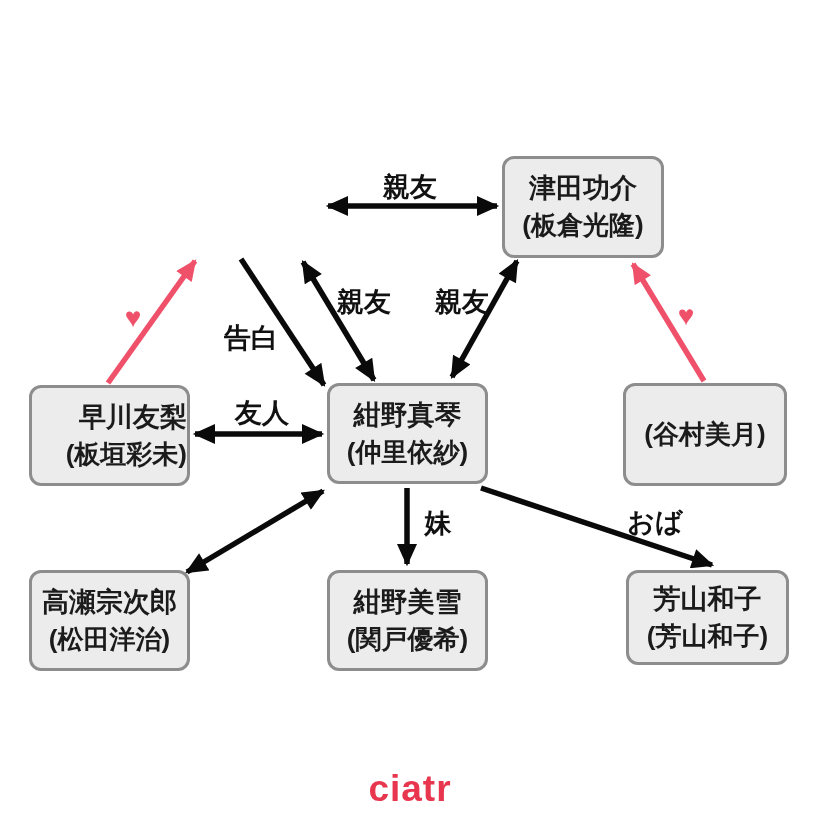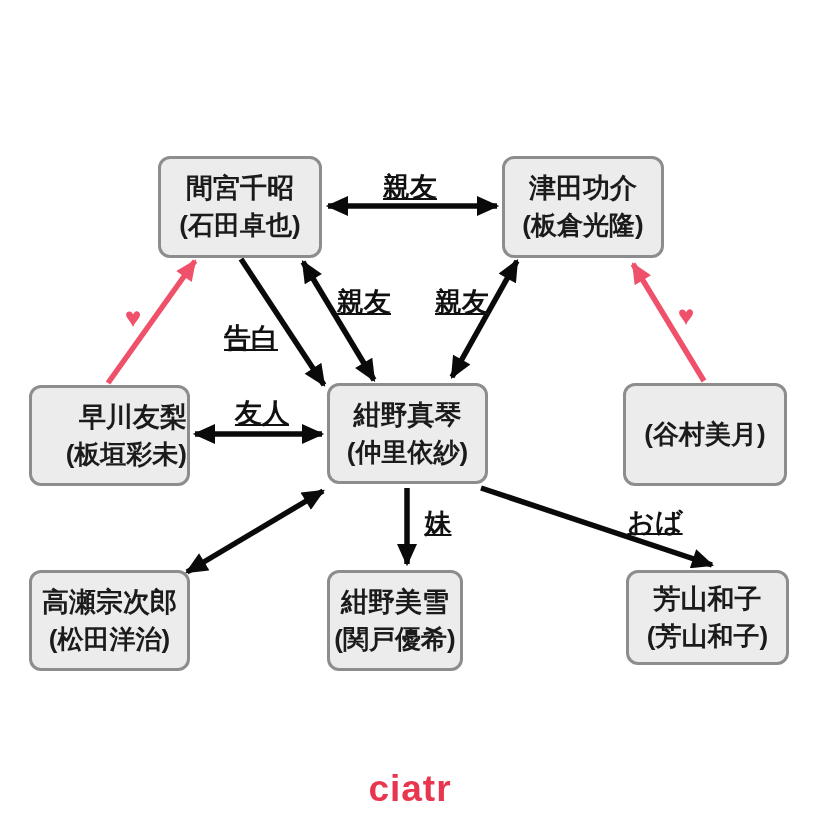--- a/index.html
+++ b/index.html
@@ -39,21 +39,20 @@
   }
   .node .nm { font-size: 27px; line-height: 1.3; white-space: nowrap; }
   .node .ac { font-size: 26px; line-height: 1.3; white-space: nowrap; }
   .elabel {
     position: absolute;
     transform: translate(-50%, -50%);
     font-size: 27px;
     font-weight: bold;
     color: #111111;
     white-space: nowrap;
-    text-decoration: underline;
   }
   .heart {
     position: absolute;
     transform: translate(-50%, -50%);
     font-size: 28px;
     font-weight: bold;
     color: #f0516a;
   }
   .logo {
     position: absolute;
@@ -85,24 +84,20 @@
       <line x1="303" y1="262" x2="374" y2="380" stroke="#0a0a0a" stroke-width="5.5" marker-end="url(#ah-black)" marker-start="url(#ah-black)"></line>
       <line x1="517" y1="261" x2="452" y2="377" stroke="#0a0a0a" stroke-width="5.5" marker-end="url(#ah-black)" marker-start="url(#ah-black)"></line>
       <line x1="195" y1="434" x2="322" y2="434" stroke="#0a0a0a" stroke-width="5.5" marker-end="url(#ah-black)" marker-start="url(#ah-black)"></line>
       <line x1="108" y1="383" x2="195" y2="261" stroke="#f0516a" stroke-width="5.5" marker-end="url(#ah-pink)"></line>
       <line x1="704" y1="381" x2="633" y2="264" stroke="#f0516a" stroke-width="5.5" marker-end="url(#ah-pink)"></line>
       <line x1="187" y1="572" x2="323" y2="491" stroke="#0a0a0a" stroke-width="5.5" marker-end="url(#ah-black)" marker-start="url(#ah-black)"></line>
       <line x1="407" y1="488" x2="407" y2="564" stroke="#0a0a0a" stroke-width="5.5" marker-end="url(#ah-black)"></line>
       <line x1="481" y1="488" x2="712" y2="565" stroke="#0a0a0a" stroke-width="5.5" marker-end="url(#ah-black)"></line>
     </svg>
 
-  <div class="node" style="left:158px; top:156px; width:164px; height:102px;">
-    <div class="nm">間宮千昭</div>
-    <div class="ac">(石田卓也)</div>
-  </div>
 
   <div class="node" style="left:502px; top:156px; width:162px; height:102px;">
     <div class="nm">津田功介</div>
     <div class="ac">(板倉光隆)</div>
   </div>
 
   <div class="node" style="left:29px; top:385px; width:161px; height:101px;align-items:flex-end;">
     <div class="nm">早川友梨</div>
     <div class="ac">(板垣彩未)</div>
   </div>
@@ -114,21 +109,21 @@
 
   <div class="node" style="left:623px; top:383px; width:164px; height:103px;">
     <div class="ac">(谷村美月)</div>
   </div>
 
   <div class="node" style="left:29px; top:570px; width:161px; height:101px;">
     <div class="nm">高瀬宗次郎</div>
     <div class="ac">(松田洋治)</div>
   </div>
 
-  <div class="node" style="left:327px; top:570px; width:136px; height:101px;">
+  <div class="node" style="left:327px; top:570px; width:161px; height:101px;">
     <div class="nm">紺野美雪</div>
     <div class="ac">(関戸優希)</div>
   </div>
 
   <div class="node" style="left:626px; top:570px; width:163px; height:95px;">
     <div class="nm">芳山和子</div>
     <div class="ac">(芳山和子)</div>
   </div>
 
   <div class="elabel" style="left:410px; top:187px;">親友</div>

